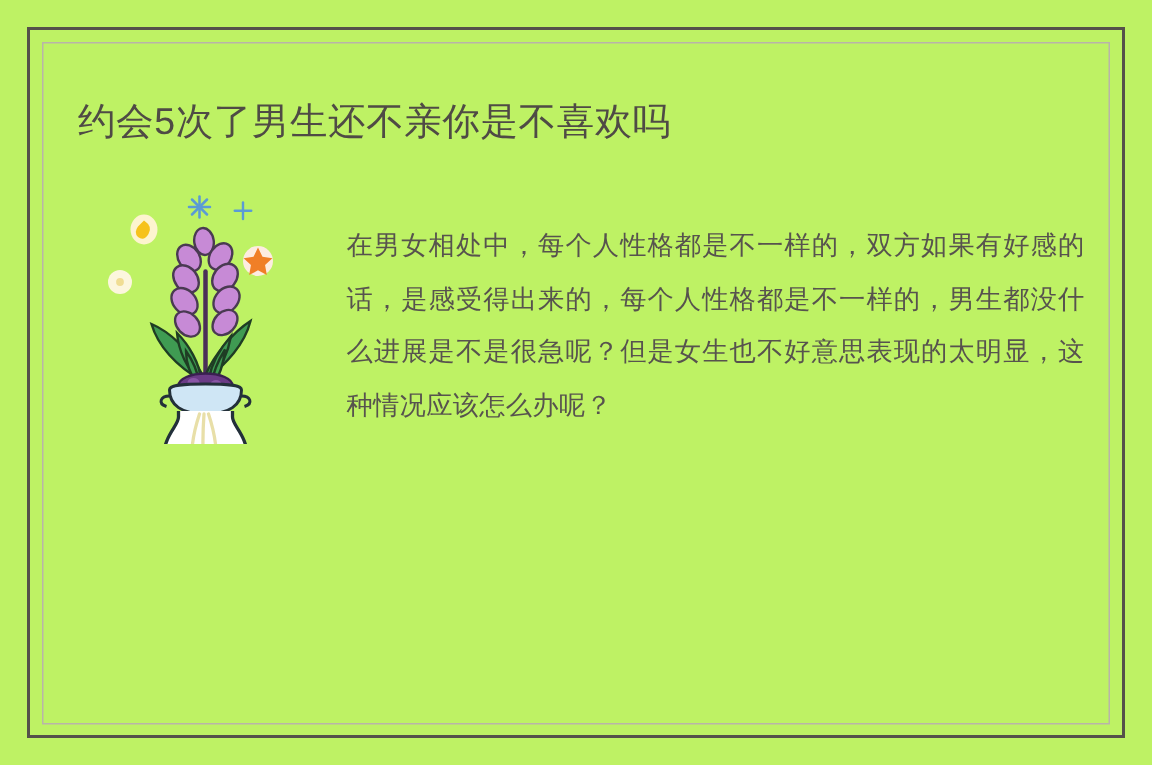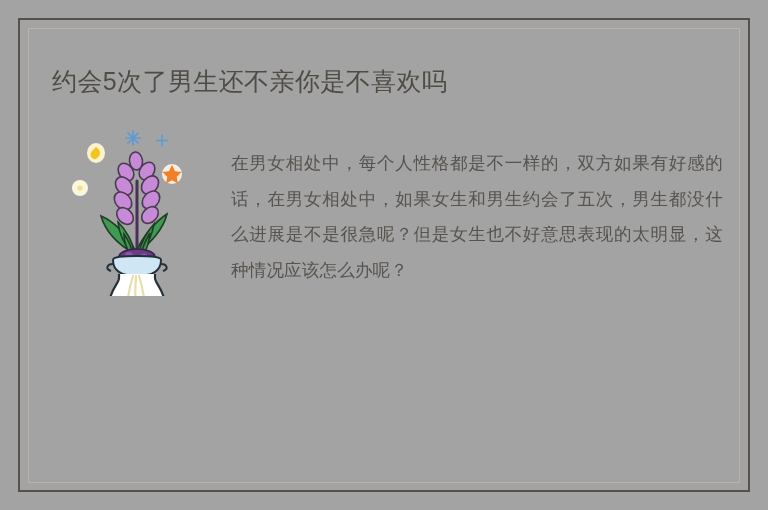--- a/index.html
+++ b/index.html
@@ -13,21 +13,21 @@
     font-family: "Liberation Sans", "DejaVu Sans", sans-serif;
     overflow: hidden;
   }
 
   .page {
     position: absolute;
     left: 0;
     top: 0;
     width: 768px;
     height: 510px;
-    background: #a3a3a3;
+    background: #bef264;
   }
 
   
   .frame-outer {
     position: absolute;
     left: 18px;
     top: 18px;
     width: 732px;
     height: 474px;
     border: 2px solid #55514a;
@@ -177,15 +177,15 @@
       <g stroke="#2b2b2b" stroke-width="2" stroke-linecap="butt">
         <line x1="2" y1="212" x2="38" y2="212"></line>
         <line x1="44" y1="212" x2="52" y2="212"></line>
         <line x1="112" y1="212" x2="140" y2="212"></line>
         <line x1="146" y1="212" x2="163" y2="212"></line>
       </g>
 
     </svg>
   </div>
 
-  <div class="body-copy">在男女相处中，每个人性格都是不一样的，双方如果有好感的话，在男女相处中，如果女生和男生约会了五次，男生都没什么进展是不是很急呢？但是女生也不好意思表现的太明显，这种情况应该怎么办呢？</div>
+  <div class="body-copy">在男女相处中，每个人性格都是不一样的，双方如果有好感的话，是感受得出来的，每个人性格都是不一样的，男生都没什么进展是不是很急呢？但是女生也不好意思表现的太明显，这种情况应该怎么办呢？</div>
 
 </div>
 
 </body></html>

